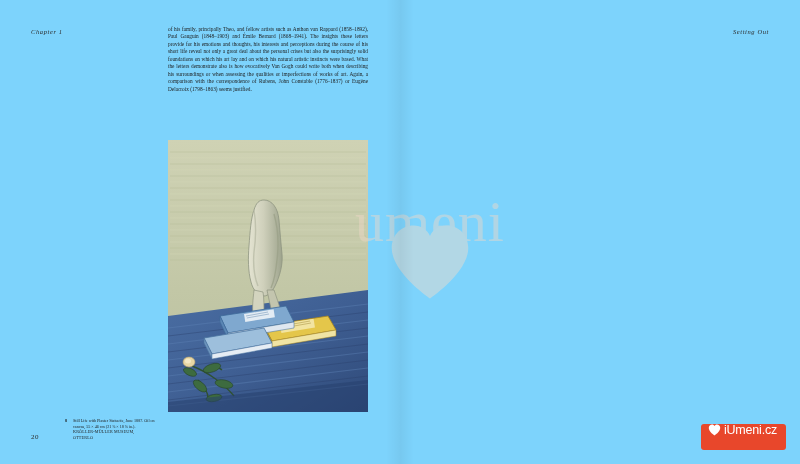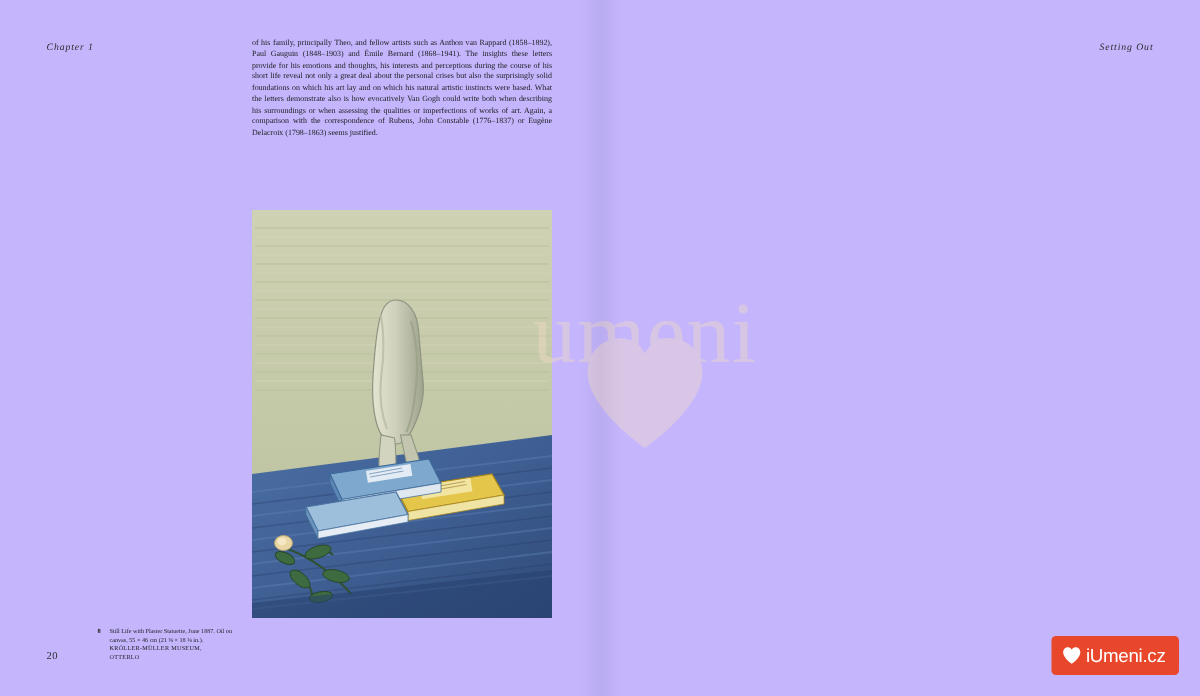--- a/index.html
+++ b/index.html
@@ -17,21 +17,21 @@
   .spread {
     position: absolute;
     left: 0; top: 0;
     width: 800px; height: 464px;
     background: #fdfdfc;
   }
   .page {
     position: absolute;
     top: 0;
     height: 464px;
-    background: #c4b5fd;
+    background: #7dd3fc;
     overflow: hidden;
   }
   .page-left { left: 0; width: 400px; }
   .page-right { left: 400px; width: 400px; }
 
   
   .gutter {
     position: absolute;
     left: 386px; top: 0;
     width: 28px; height: 464px;
@@ -147,21 +147,21 @@
   
   .logo-badge {
     position: absolute;
     right: 14px;
     bottom: 14px;
     height: 26px;
     padding: 0 9px 0 7px;
     background: #e8472b;
     border-radius: 3px;
     display: flex;
-    align-items: center;
+    align-items: flex-start;
     gap: 3px;
     z-index: 10;
   }
   .logo-heart { width: 13px; height: 12px; flex: none; }
   .logo-text {
     font-family: "Liberation Sans", sans-serif;
     font-size: 12.5px;
     color: #ffffff;
     letter-spacing: -0.2px;
     line-height: 1;

